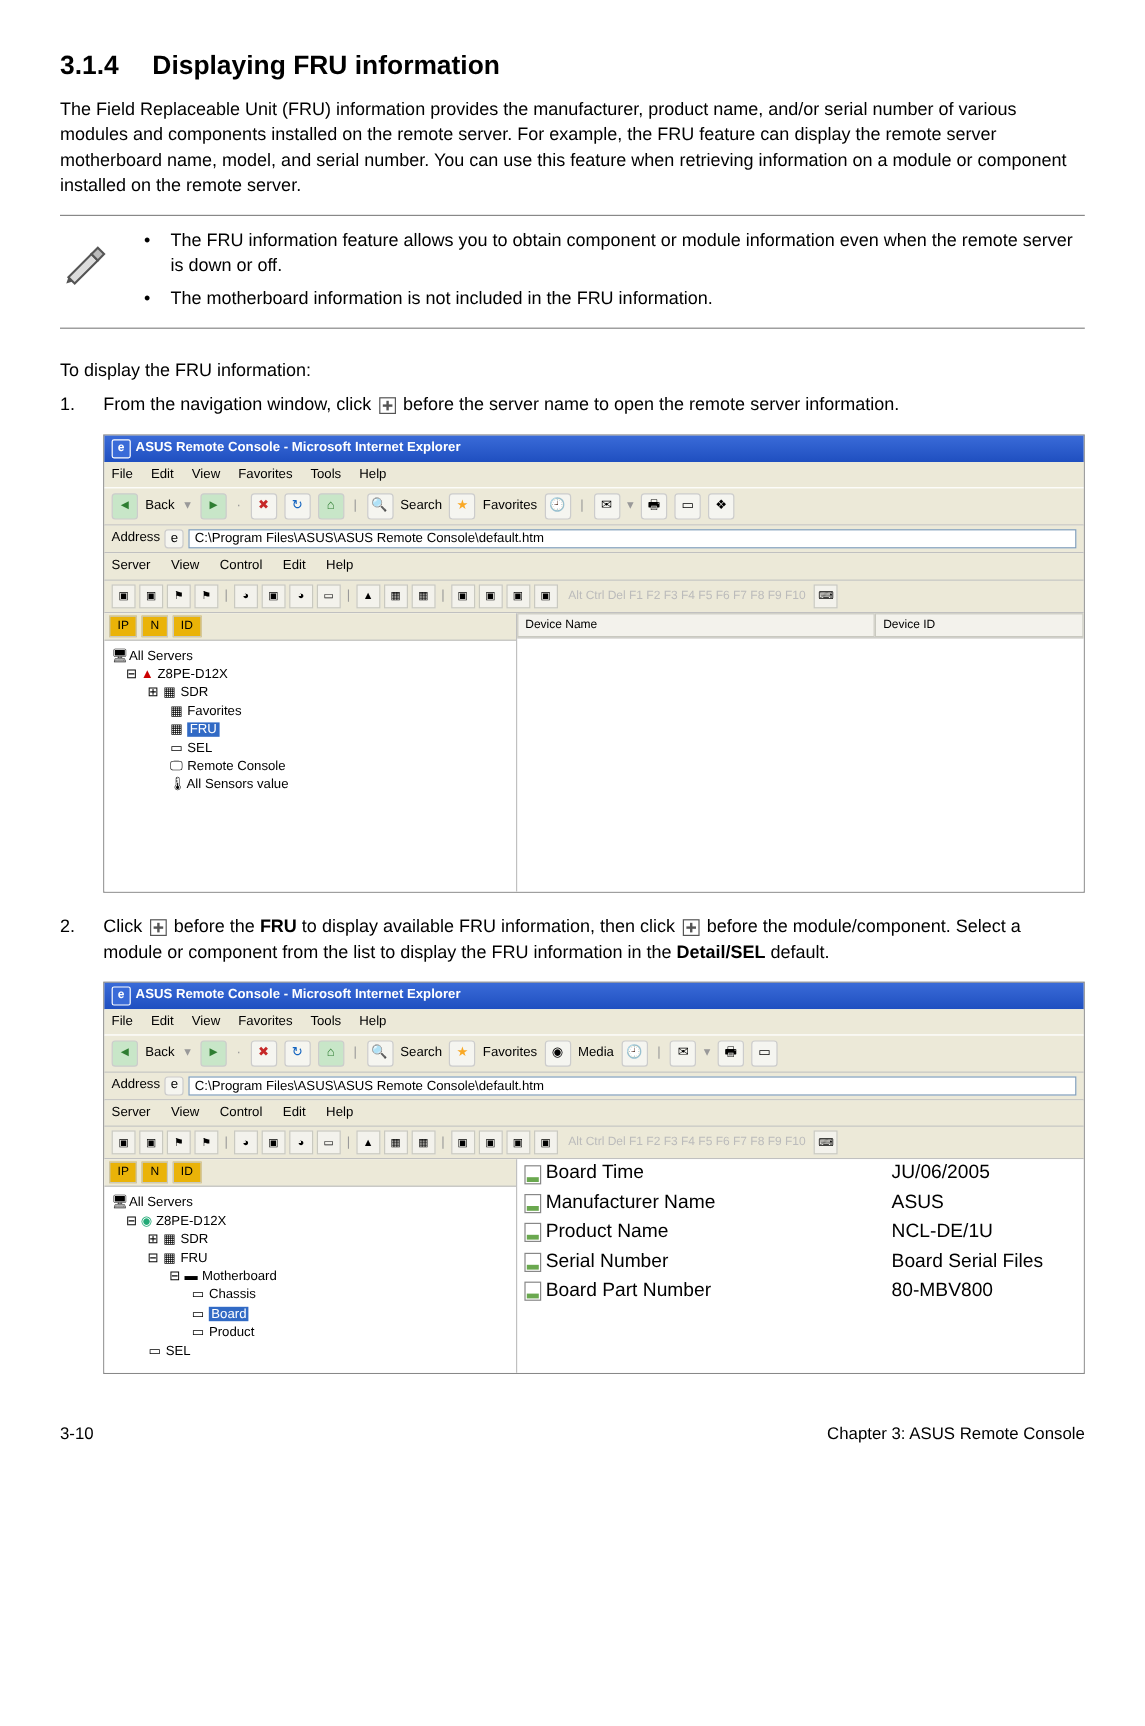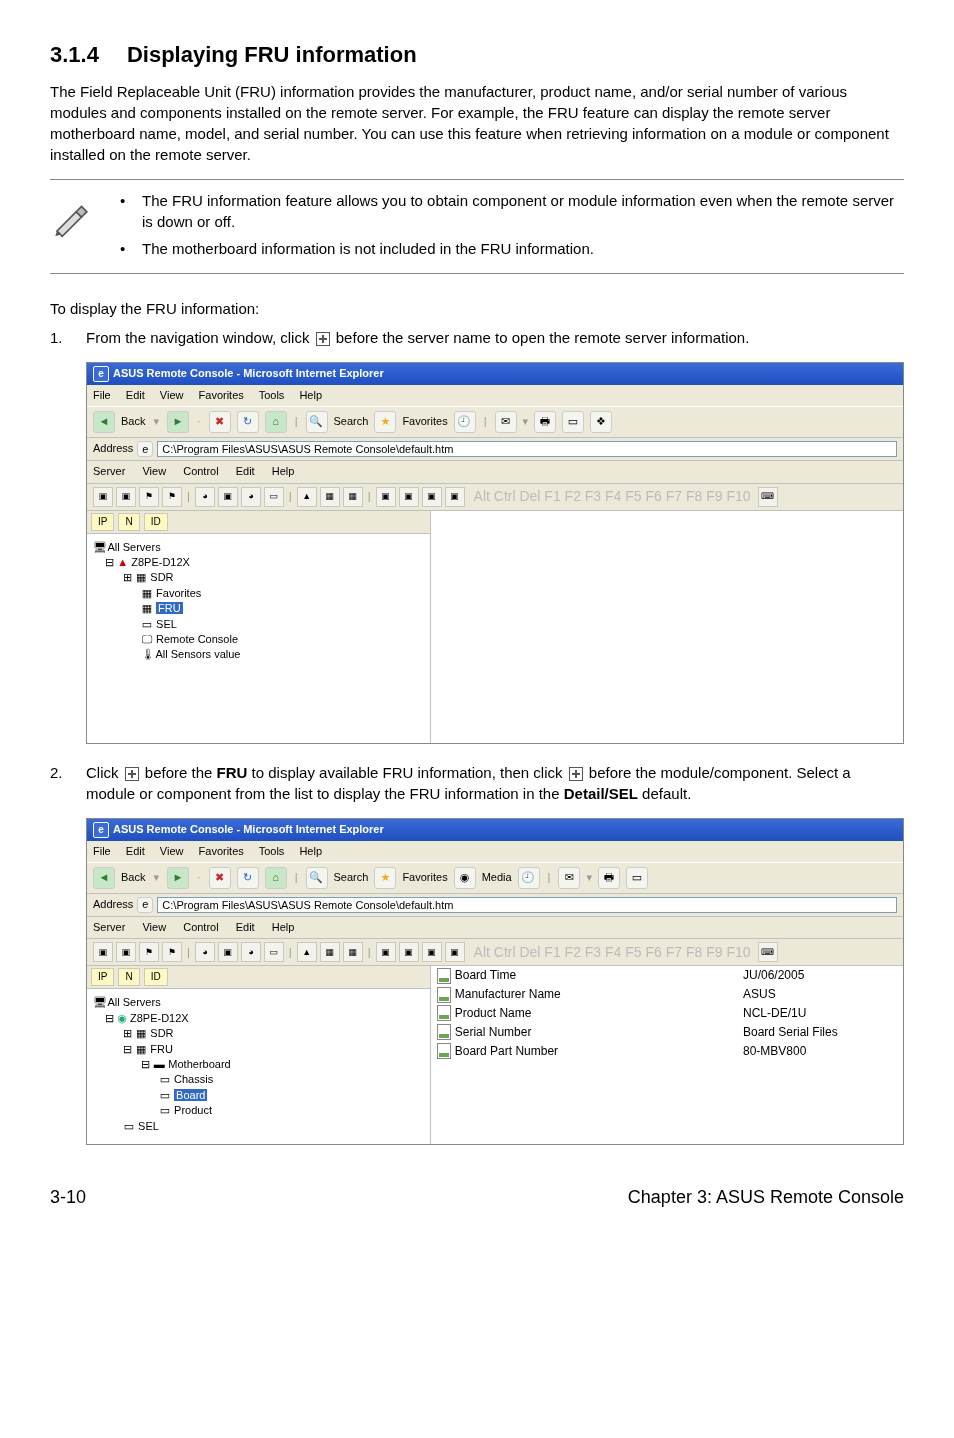--- a/index.html
+++ b/index.html
@@ -74,53 +74,53 @@
   .arc-menubar { background:#ece9d8; padding:3px 6px; border-bottom:1px solid #c0c0c0; }
   .arc-menubar span { margin-right:14px; }
   .arc-toolbar {
     background:#ece9d8; padding:3px 6px; display:flex; align-items:center; gap:3px;
     border-bottom:1px solid #c0c0c0; flex-wrap:nowrap; overflow:hidden;
   }
   .mini {
     width:18px; height:18px; border:1px solid #c9c9c0; background:#f3f2ec;
     display:inline-flex; align-items:center; justify-content:center; font-size:9px;
   }
-  .fkeys { color:#bbb; font-size:14px; padding-left:6px; white-space:nowrap; }
+  .fkeys { color:#bbb; font-size:10px; padding-left:6px; white-space:nowrap; }
   .workarea { display:flex; background:#fff; }
   .tree-pane { width:42%; border-right:1px solid #c0c0c0; }
   .tree-header {
     background:#ece9d8; border-bottom:1px solid #c0c0c0; padding:2px 4px;
     display:flex; gap:4px;
   }
   .tree-header .th-cell {
-    border:1px solid #c9c9c0; background:#fef9c3; padding:1px 6px; font-size:10px;
+    border:1px solid #c9c9c0; background:#eab308; padding:1px 6px; font-size:10px;
   }
   .tree-body { padding:6px 6px 80px 6px; font-size:11px; }
   .tree-body div { white-space:nowrap; }
   .tree-icon { display:inline-block; width:12px; text-align:center; }
   .hl {
     background:#316ac5; color:#fff; padding:0 2px;
   }
   .list-pane { flex:1; }
   .list-header {
     display:flex; background:#ece9d8; border-bottom:1px solid #c0c0c0;
   }
   .list-header .col {
     border:1px solid #c9c9c0; background:#f3f2ec; padding:2px 6px; font-size:10px;
   }
-  .list-body { min-height:150px; font-size:12px; }
+  .list-body { min-height:150px; font-size:16px; }
   .list-body .row { display:flex; padding:1px 0; }
   .list-body .row .c1 { flex:1; padding-left:6px; display:flex; align-items:center; gap:4px; }
   .list-body .row .c2 { width:160px; }
   .doc-icon {
     width:12px; height:14px; border:1px solid #888; background:#fff; position:relative; display:inline-block;
   }
   .doc-icon::after { content:""; position:absolute; left:1px; right:1px; bottom:1px; height:4px; background:#6aa84f; }
   .footer {
-    display:flex; justify-content:space-between; font-size:18px;
+    display:flex; justify-content:space-between; font-size:14px;
     margin-top:40px;
   }
   
   .pen-svg { width:42px; height:42px; }
 </style>
 </head>
 <body>
 
 <h2>
   <span class="secnum">3.1.4</span><span>Displaying FRU information</span>
@@ -243,20 +243,27 @@
         <div class="tree-body">
           <div><span class="tree-icon">🖥</span> <span>All Servers</span></div>
           <div style="padding-left:12px">⊟ <span style="color:#c00">▲</span> <span>Z8PE-D12X</span></div>
           <div style="padding-left:30px">⊞ <span class="tree-icon">▦</span> <span>SDR</span></div>
           <div style="padding-left:48px"><span class="tree-icon">▦</span> <span>Favorites</span></div>
           <div style="padding-left:48px"><span class="tree-icon">▦</span> <span class="hl">FRU</span></div>
           <div style="padding-left:48px"><span class="tree-icon">▭</span> <span>SEL</span></div>
           <div style="padding-left:48px"><span class="tree-icon">🖵</span> <span>Remote Console</span></div>
           <div style="padding-left:48px"><span class="tree-icon">🌡</span> <span>All Sensors value</span></div>
         </div>
+      </div>
+      <div class="list-pane">
+        <div class="list-header">
+          <div class="col" style="flex:1">Device Name</div>
+          <div class="col" style="width:160px">Device ID</div>
+        </div>
+        <div class="list-body"></div>
       </div>
     </div>
   </div>
 </div>
 
 <ol class="steps" start="2">
   <li>
     <div class="num">2.</div>
     <div class="body">
       <span>Click </span><span class="plus-box"></span><span> before the </span><b>FRU</b><span> to display available FRU information, then click </span><span class="plus-box"></span><span> before the module/component. Select a module or component from the list to display the FRU information in the </span><b>Detail/SEL</b><span> default.</span>

